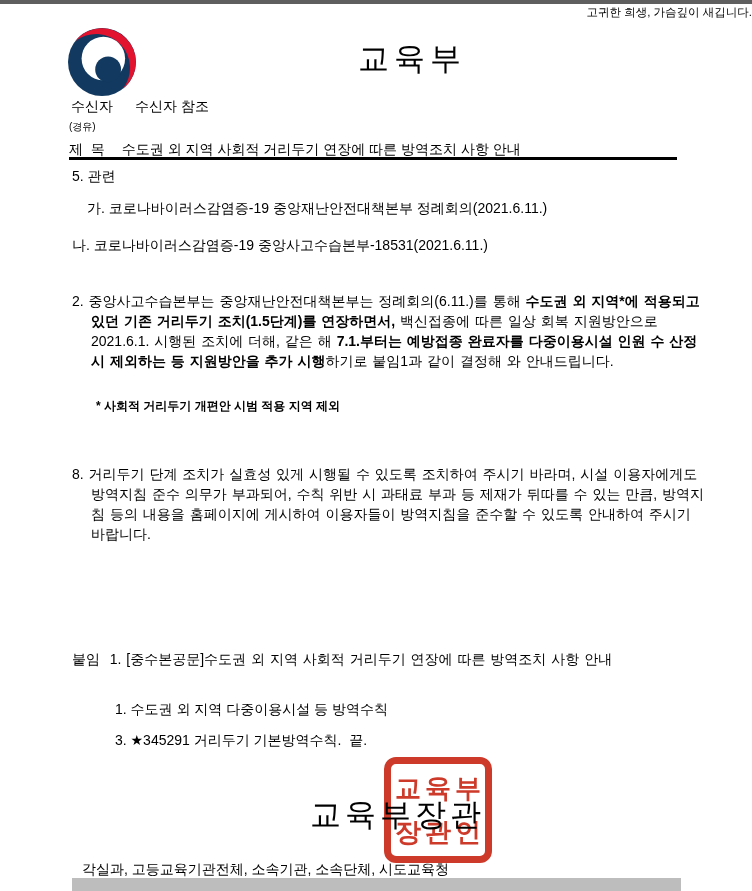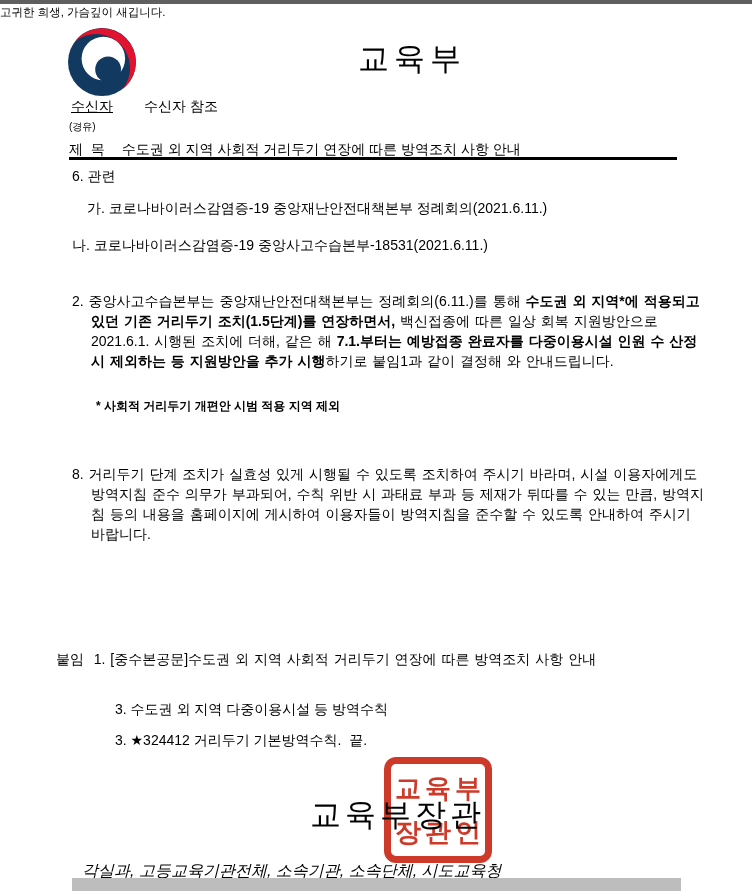--- a/index.html
+++ b/index.html
@@ -1,50 +1,50 @@
 <!DOCTYPE html>
 <html><head>
 <meta charset="utf-8">
 <style>
   html,body{margin:0;padding:0;background:#fff;}
   .page{position:relative;width:752px;height:891px;background:#ffffff;overflow:hidden;
         font-family:"Liberation Sans","DejaVu Sans",sans-serif;color:#000;}
   .topbar{position:absolute;left:0;top:0;width:752px;height:4px;background:#5f5f5f;}
-  .slogan{position:absolute;left:0;top:5px;width:752px;text-align:left;font-size:11.5px;}
+  .slogan{position:absolute;left:0;top:5px;width:752px;text-align:right;font-size:11.5px;}
   .logo{position:absolute;left:68px;top:28px;width:68px;height:68px;}
   .doc-title{position:absolute;left:0;top:38px;width:752px;text-align:center;
              font-size:31px;font-weight:500;letter-spacing:5px;padding-left:36px;}
   .recv{position:absolute;left:71px;top:98px;font-size:14px;}
-  .recv .lab{margin-right:31px;text-decoration:underline;}
+  .recv .lab{margin-right:22px;}
   .via{position:absolute;left:69px;top:120px;font-size:10px;}
   .subject{position:absolute;left:69px;top:141px;font-size:14px;text-align:center;}
   .subject .lab{white-space:pre;margin-right:17px;}
   .rule{position:absolute;left:69px;top:157px;width:608px;height:3px;background:#000;}
   .line{font-size:14px;position:absolute;white-space:pre;}
   .b1h{left:72px;top:168px;}
   .b1a{left:87px;top:200px;}
   .b1b{left:72px;top:237px;}
   .para{position:absolute;left:72px;width:616px;font-size:14px;line-height:20px;
         padding-left:19px;text-indent:-19px;word-spacing:1px;}
   .p2{top:291px;}
   .p3{top:464px;}
   .b{font-weight:bold;}
   .note2{position:absolute;left:96px;top:398px;font-size:12px;font-weight:bold;white-space:pre;}
   .note3{position:absolute;left:100px;top:545px;font-size:14.5px;font-weight:bold;white-space:pre;}
-  .att1{position:absolute;left:56px;top:647px;width:622px;font-size:14px;line-height:24px;
+  .att1{position:absolute;left:72px;top:647px;width:622px;font-size:14px;line-height:24px;
         white-space:pre-wrap;word-spacing:1px;}
   .att2{position:absolute;left:115px;top:701px;font-size:14px;white-space:pre;}
   .att3{position:absolute;left:115px;top:732px;font-size:14px;white-space:pre;}
   .minister{position:absolute;left:310px;top:794px;font-size:31px;letter-spacing:4px;z-index:3;}
   .seal{position:absolute;left:384px;top:757px;width:108px;height:106px;box-sizing:border-box;
         border:7px solid #cd3a2a;border-radius:12px;z-index:2;display:grid;
         grid-template-columns:repeat(3,1fr);grid-template-rows:repeat(2,1fr);
         align-items:center;justify-items:center;color:#cd3a2a;font-weight:800;font-size:26px;
         padding:2px;}
-  .cc{position:absolute;left:82px;top:861px;font-size:16px;white-space:pre;font-style:italic;}
+  .cc{position:absolute;left:82px;top:861px;font-size:14px;white-space:pre;}
   .bottombar{position:absolute;left:72px;top:878px;width:609px;height:13px;background:#bdbdbd;}
 </style>
 </head>
 <body>
 
 <div class="page">
 
   <div class="topbar"></div>
 
   <div class="slogan">고귀한 희생, 가슴깊이 새깁니다.</div>
@@ -65,34 +65,34 @@
   </div>
 
   <div class="via">(경유)</div>
 
   <div class="subject">
     <span class="lab">제  목</span><span>수도권 외 지역 사회적 거리두기 연장에 따른 방역조치 사항 안내</span>
   </div>
 
   <div class="rule"></div>
 
-  <div class="line b1h">6. 관련</div>
+  <div class="line b1h">5. 관련</div>
   <div class="line b1a">가. 코로나바이러스감염증-19 중앙재난안전대책본부 정례회의(2021.6.11.)</div>
   <div class="line b1b">나. 코로나바이러스감염증-19 중앙사고수습본부-18531(2021.6.11.)</div>
 
   <div class="para p2"><span>2. 중앙사고수습본부는 중앙재난안전대책본부는 정례회의(6.11.)를 통해 </span><span class="b">수도권 외 지역*에 적용되고 있던 기존 거리두기 조치(1.5단계)를 연장하면서,</span><span> 백신접종에 따른 일상 회복 지원방안으로 2021.6.1. 시행된 조치에 더해, 같은 해 </span><span class="b">7.1.부터는 예방접종 완료자를 다중이용시설 인원 수 산정 시 제외하는 등 지원방안을 추가 시행</span><span>하기로 붙임1과 같이 결정해 와 안내드립니다.</span></div>
 
   <div class="note2">* 사회적 거리두기 개편안 시범 적용 지역 제외</div>
 
   <div class="para p3">8. 거리두기 단계 조치가 실효성 있게 시행될 수 있도록 조치하여 주시기 바라며, 시설 이용자에게도 방역지침 준수 의무가 부과되어, 수칙 위반 시 과태료 부과 등 제재가 뒤따를 수 있는 만큼, 방역지침 등의 내용을 홈페이지에 게시하여 이용자들이 방역지침을 준수할 수 있도록 안내하여 주시기 바랍니다.</div>
 
 
   <div class="att1">붙임  1. [중수본공문]수도권 외 지역 사회적 거리두기 연장에 따른 방역조치 사항 안내</div>
-  <div class="att2">3. 수도권 외 지역 다중이용시설 등 방역수칙</div>
-  <div class="att3">3. ★324412 거리두기 기본방역수칙.  끝.</div>
+  <div class="att2">1. 수도권 외 지역 다중이용시설 등 방역수칙</div>
+  <div class="att3">3. ★345291 거리두기 기본방역수칙.  끝.</div>
 
   <div class="minister">교육부장관</div>
 
   <div class="seal">
     <span>교</span>
     <span>육</span>
     <span>부</span>
     <span>장</span>
     <span>관</span>
     <span>인</span>

